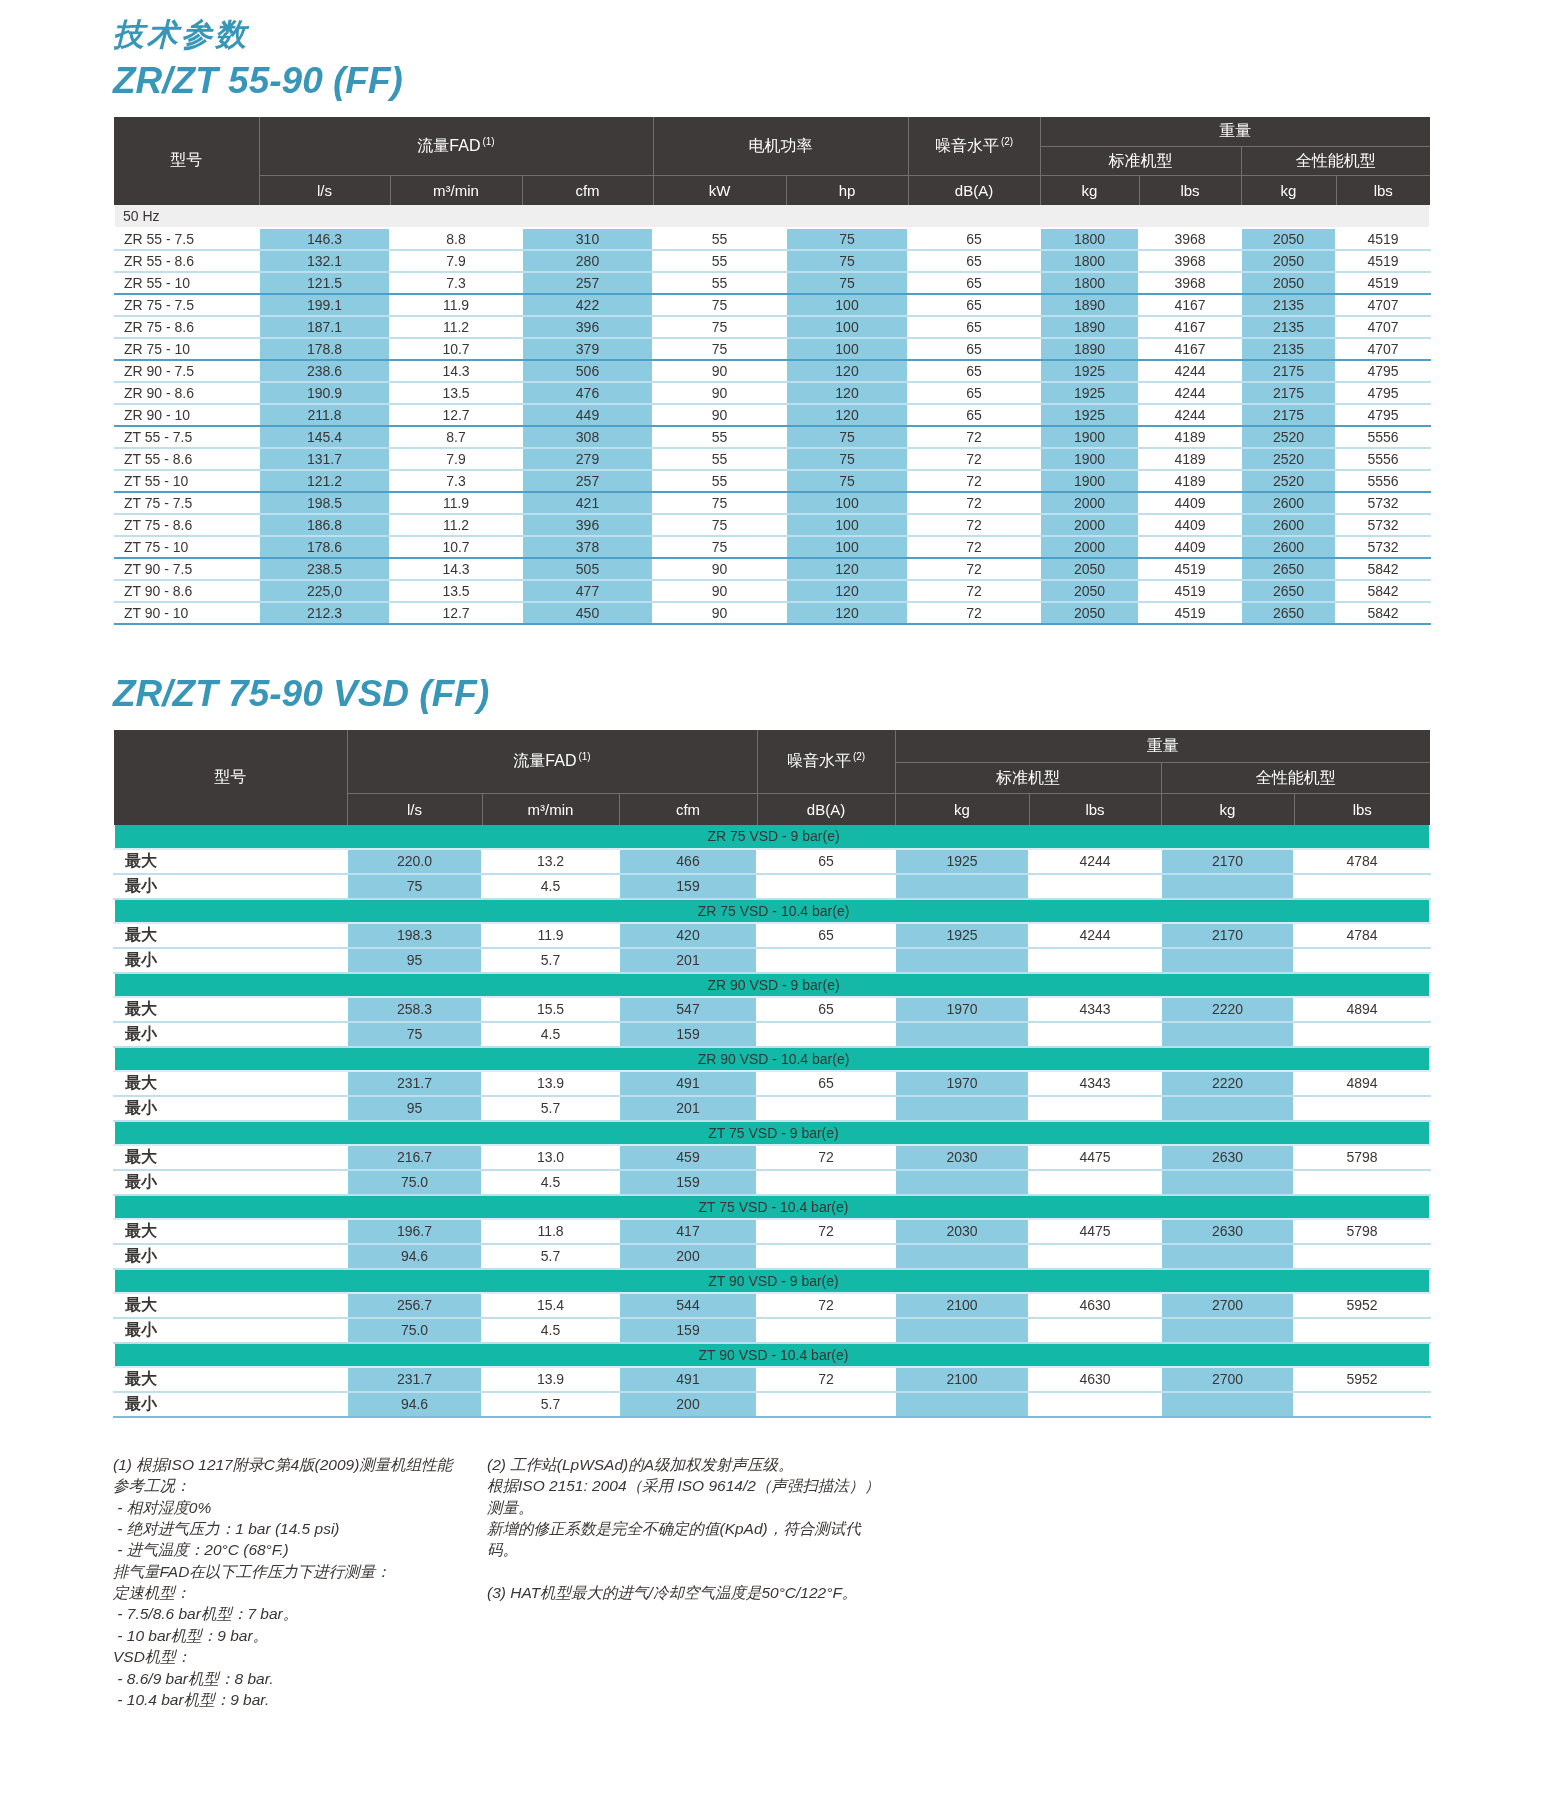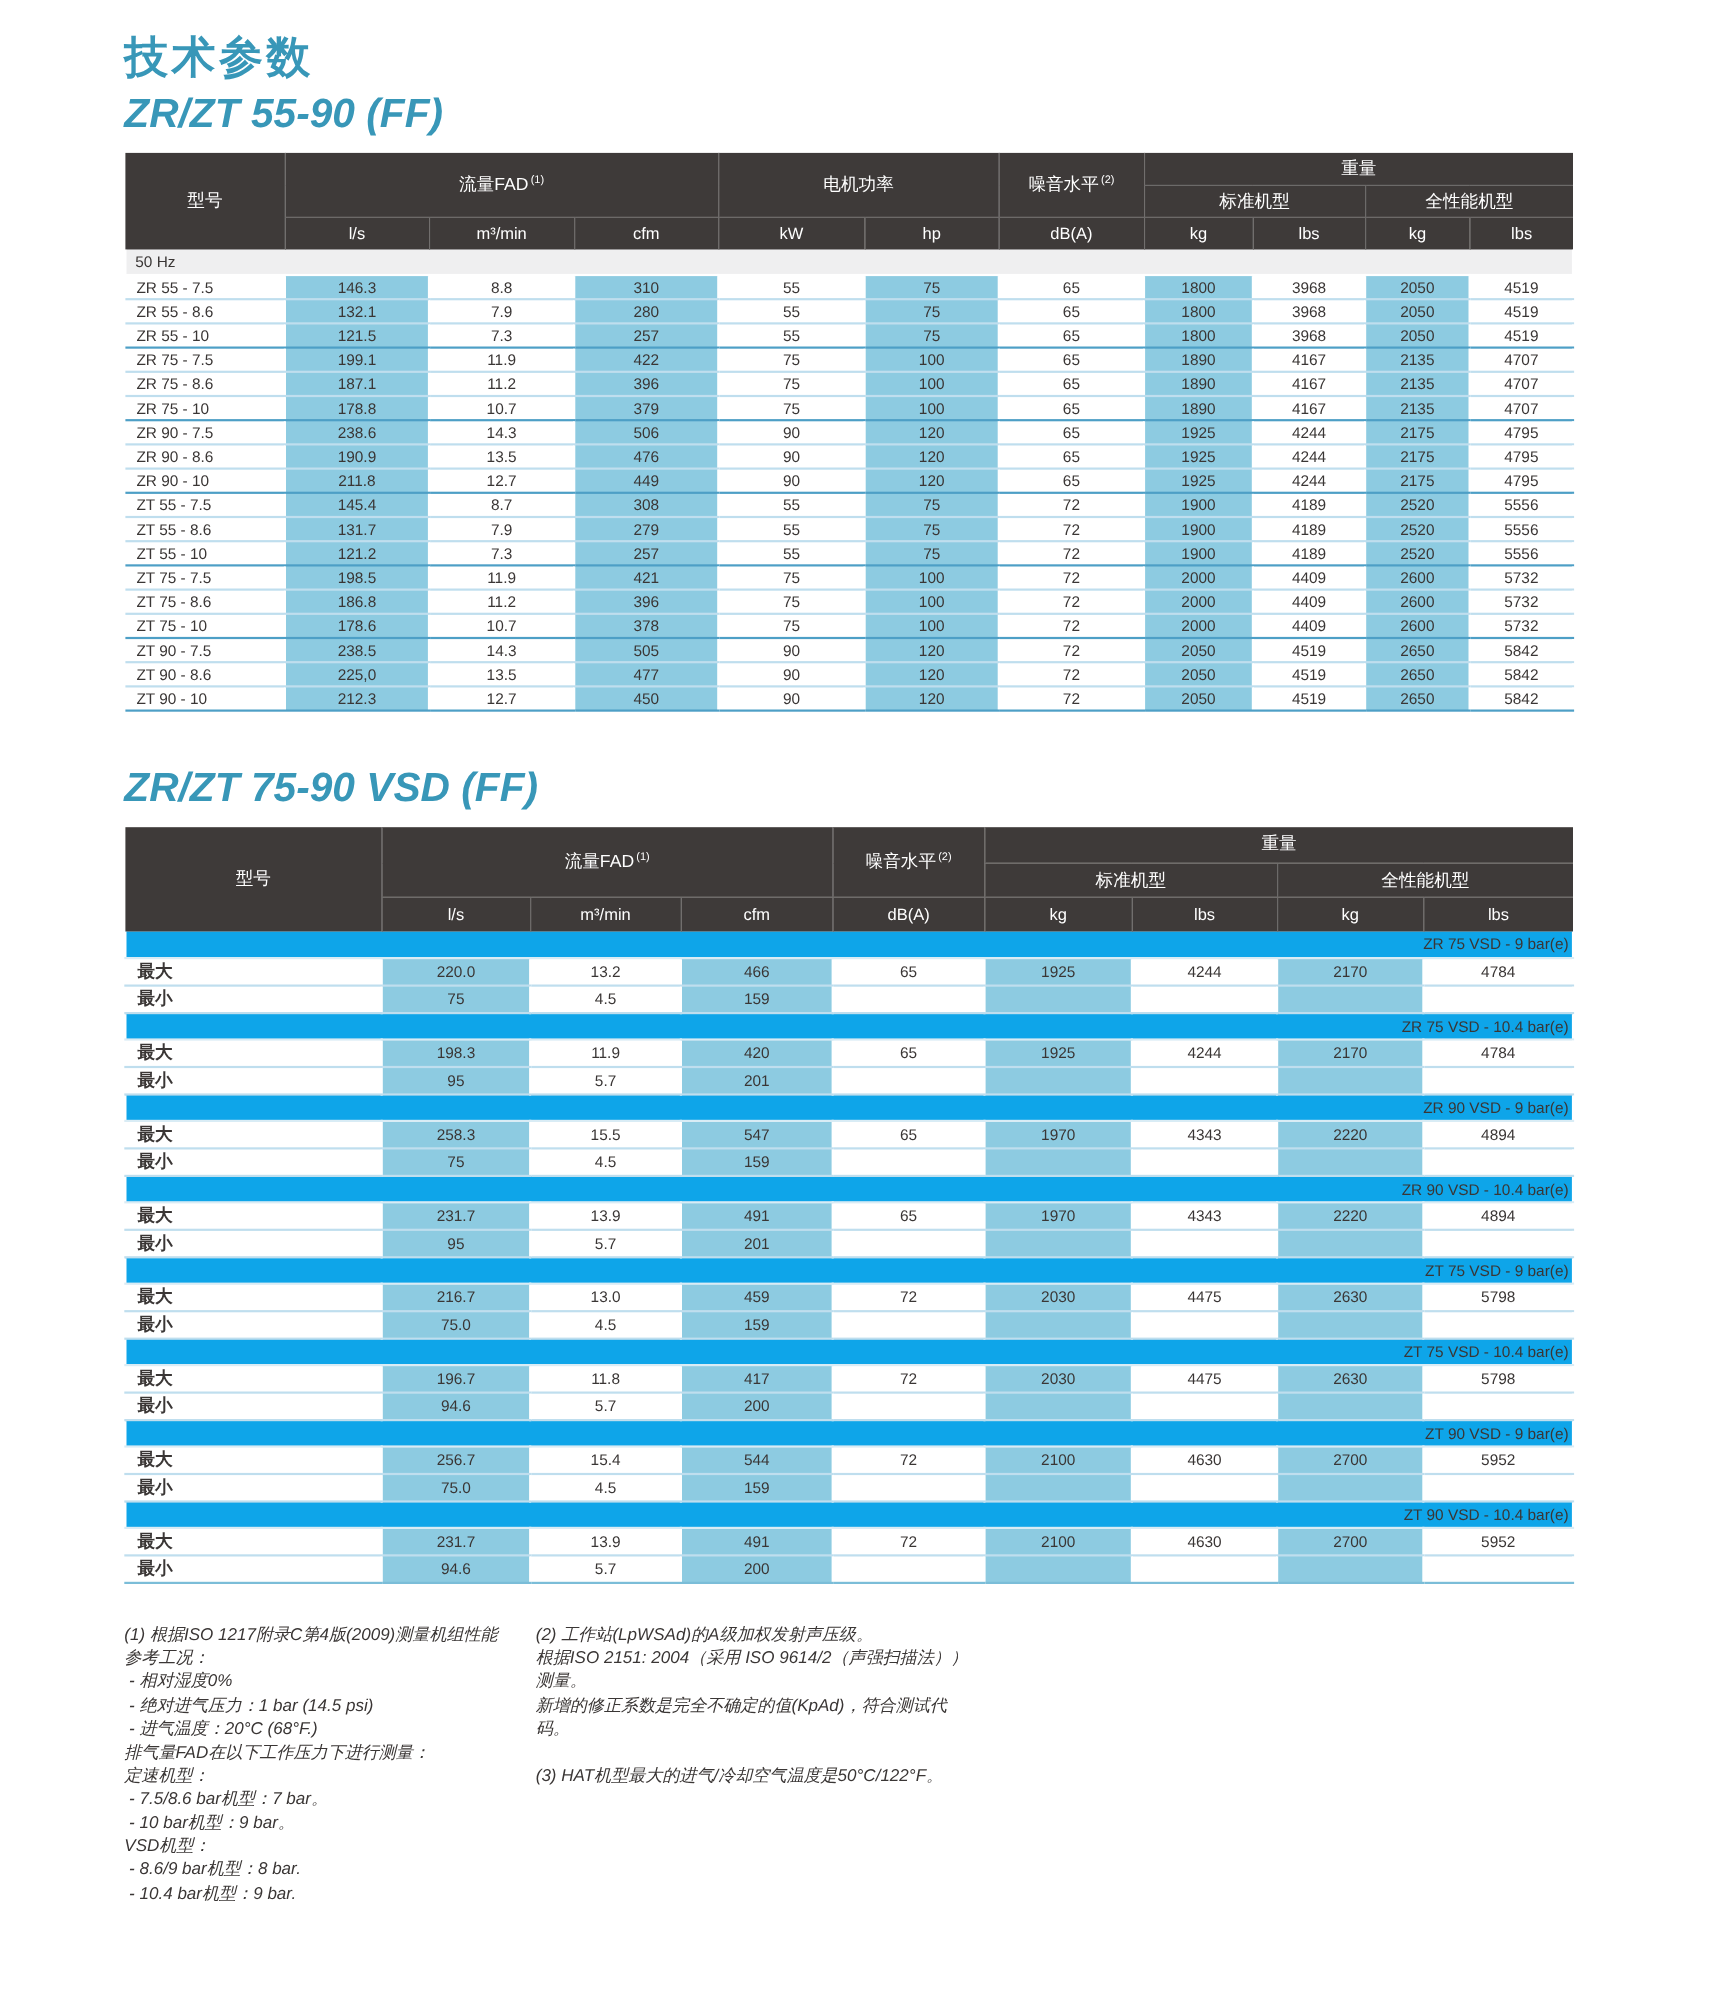--- a/index.html
+++ b/index.html
@@ -15,23 +15,23 @@
   *{box-sizing:border-box;}
   html,body{margin:0;padding:0;background:#fff;}
   body{
     width:1556px;min-height:1812px;
     font-family:"Liberation Sans","DejaVu Sans",sans-serif;
     color:var(--ink);
   }
   .page{width:1556px;padding:14px 127px 40px 113px;}
 
   h1.doc-title{
-    margin:16px 0 0 0;
-    font-size:40px;line-height:1.1;
-    font-weight:bold;
+    margin:4px 0 0 0;
+    font-size:31px;line-height:1.1;
+    font-style:italic;font-weight:bold;
     letter-spacing:3px;color:var(--teal);
   }
   h2.table-title{
     margin:10px 0 16px 0;
     font-size:37px;line-height:1.05;
     font-style:italic;font-weight:bold;
     color:var(--teal);
   }
   h2.table-title.second{margin-top:50px;}
 
@@ -64,21 +64,21 @@
   table.spec td.blue{background:var(--cell-blue);}
   table.spec td.model{
     text-align:left;padding-left:10px;border-left:none;
   }
   table.spec tr.gend td{border-bottom:2px solid var(--group-line);}
   table.spec tr.sec td{
     background:var(--section-bg);text-align:left;padding-left:8px;
     border-bottom:2px solid #fff;height:23px;
   }
   table.spec tr.seclabel td{
-    background:#0ea5e9;text-align:right;padding-left:6px;
+    background:#14b8a6;text-align:center;padding-left:6px;
     border-bottom:2px solid #d9ecf5;height:22px;margin-left:32px;
   }
   table.spec td.rowlabel{
     text-align:left;padding-left:10px;font-weight:bold;font-size:16px;
   }
   table.spec#table2 td{height:24px;}
   table.spec tr.tend td{border-bottom:2px solid #7bbdd8;}
 
   .footnotes{
     margin-top:36px;display:flex;align-items:flex-start;width:1316px;

